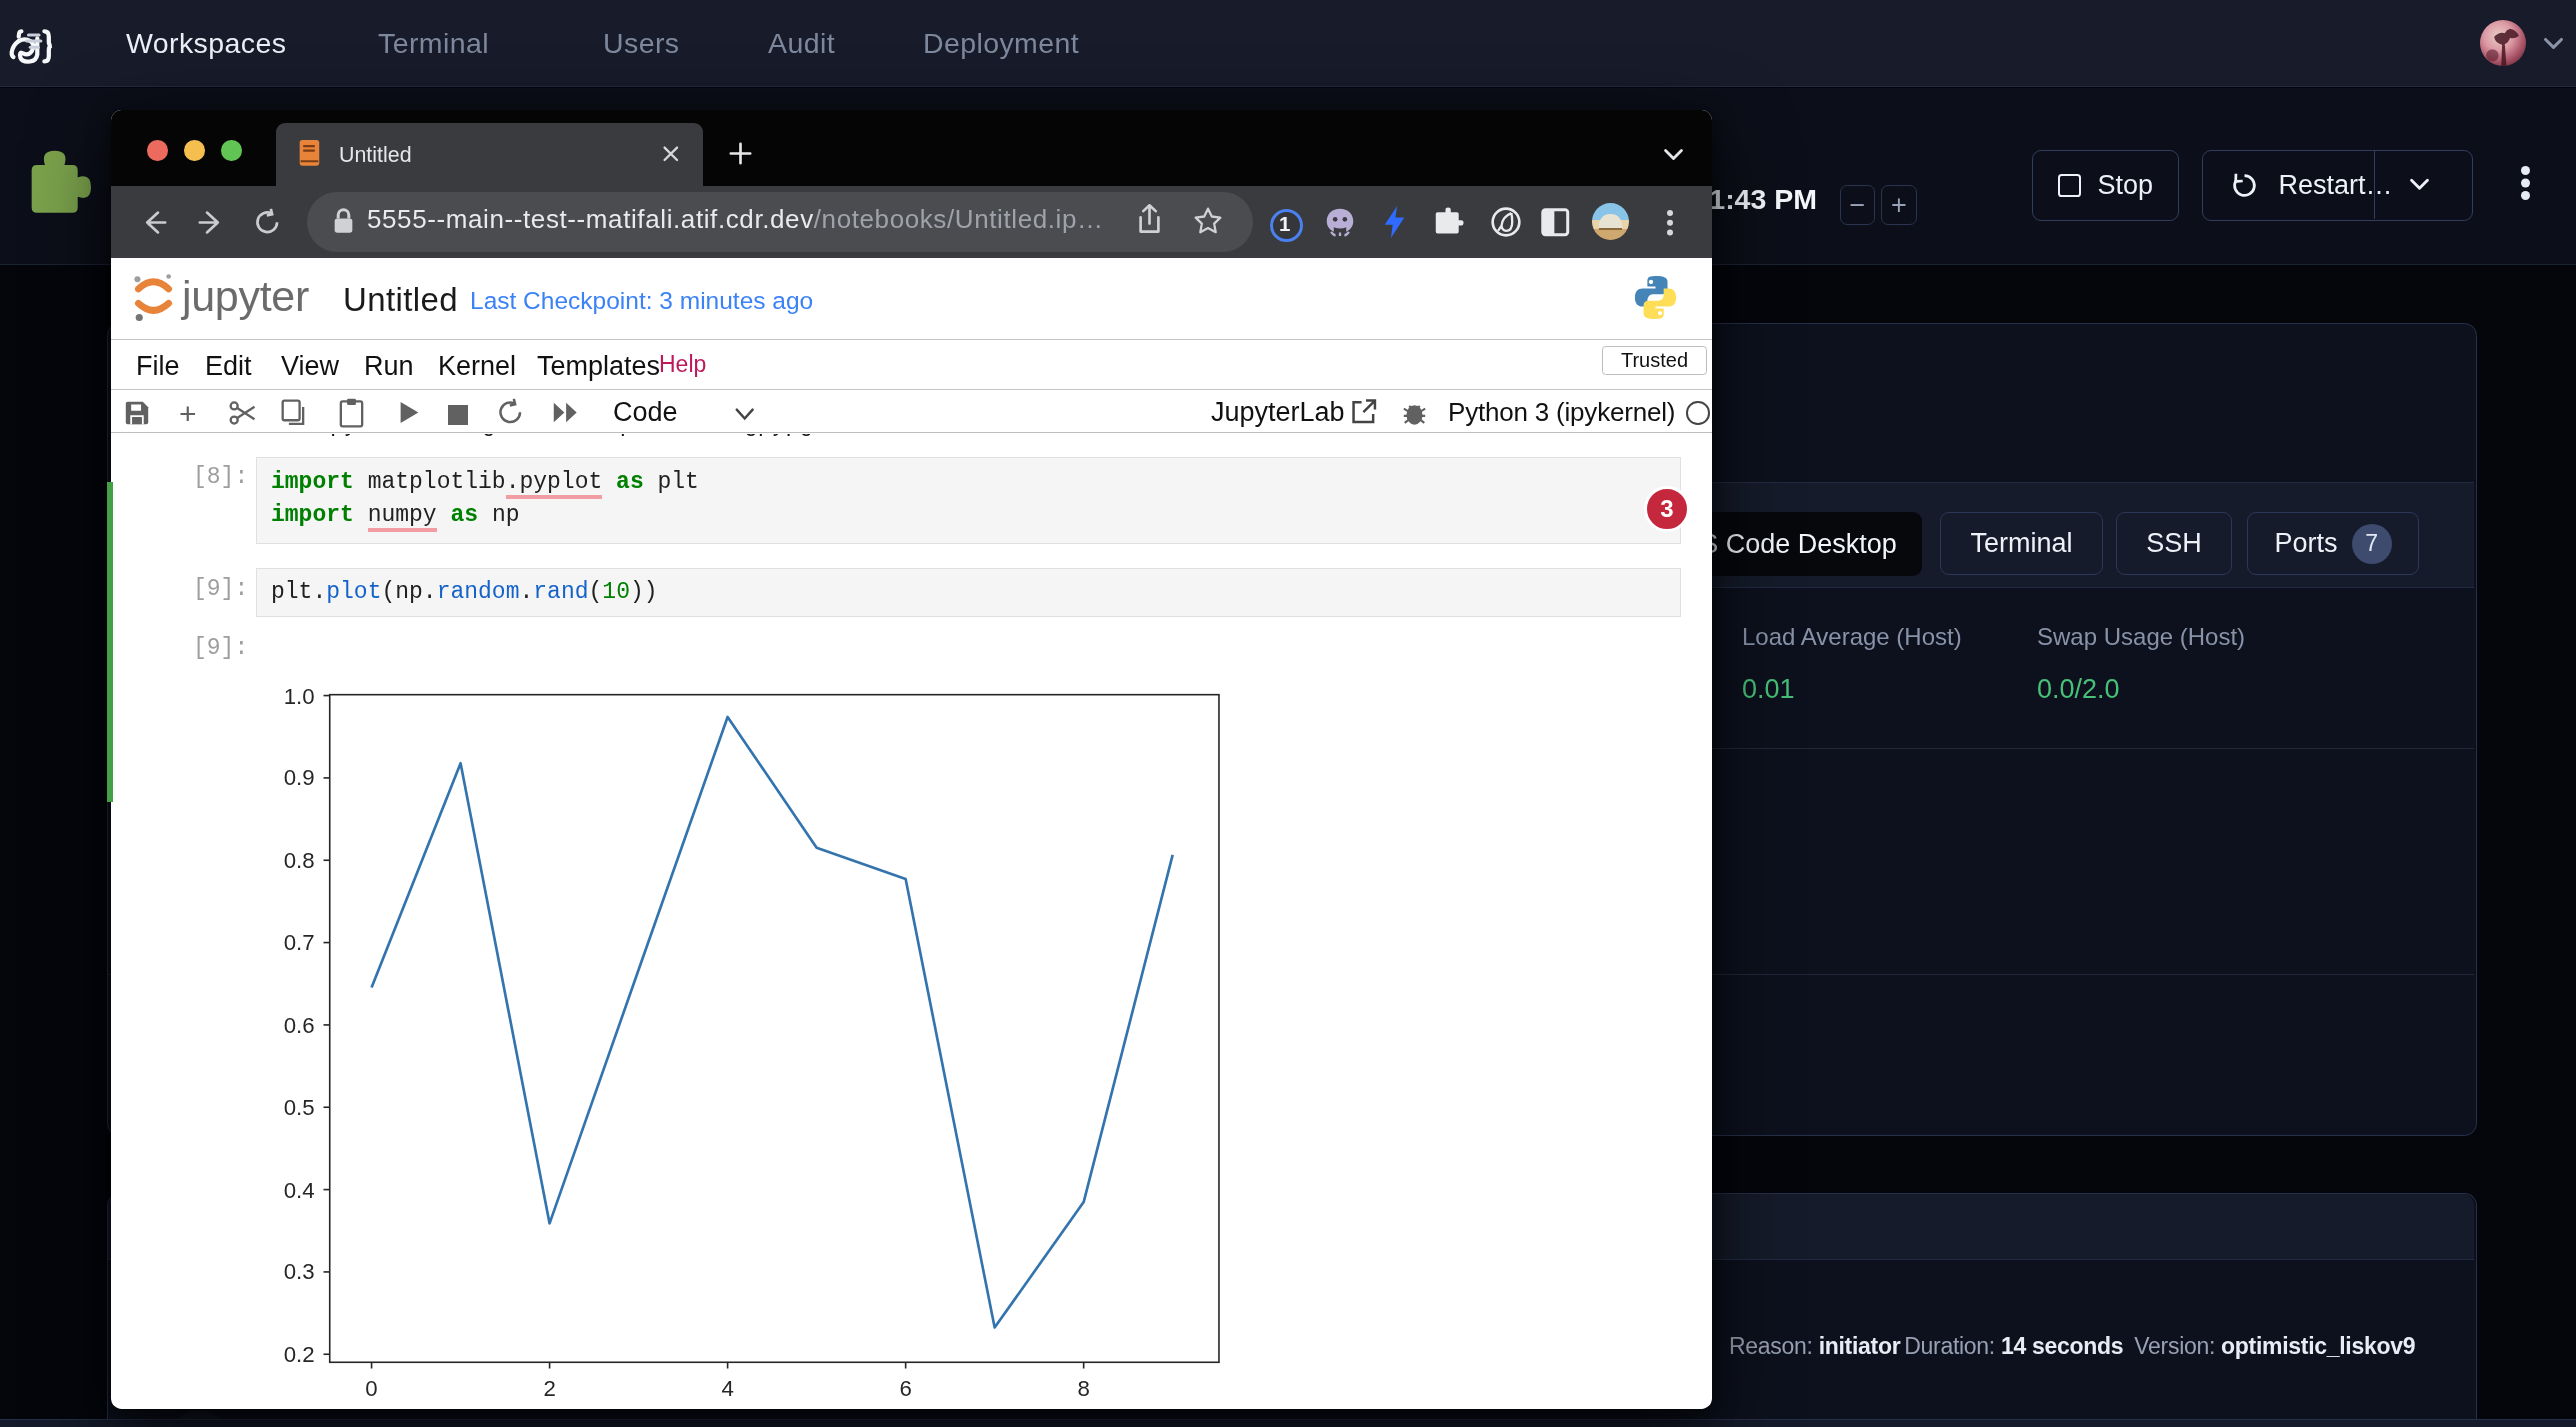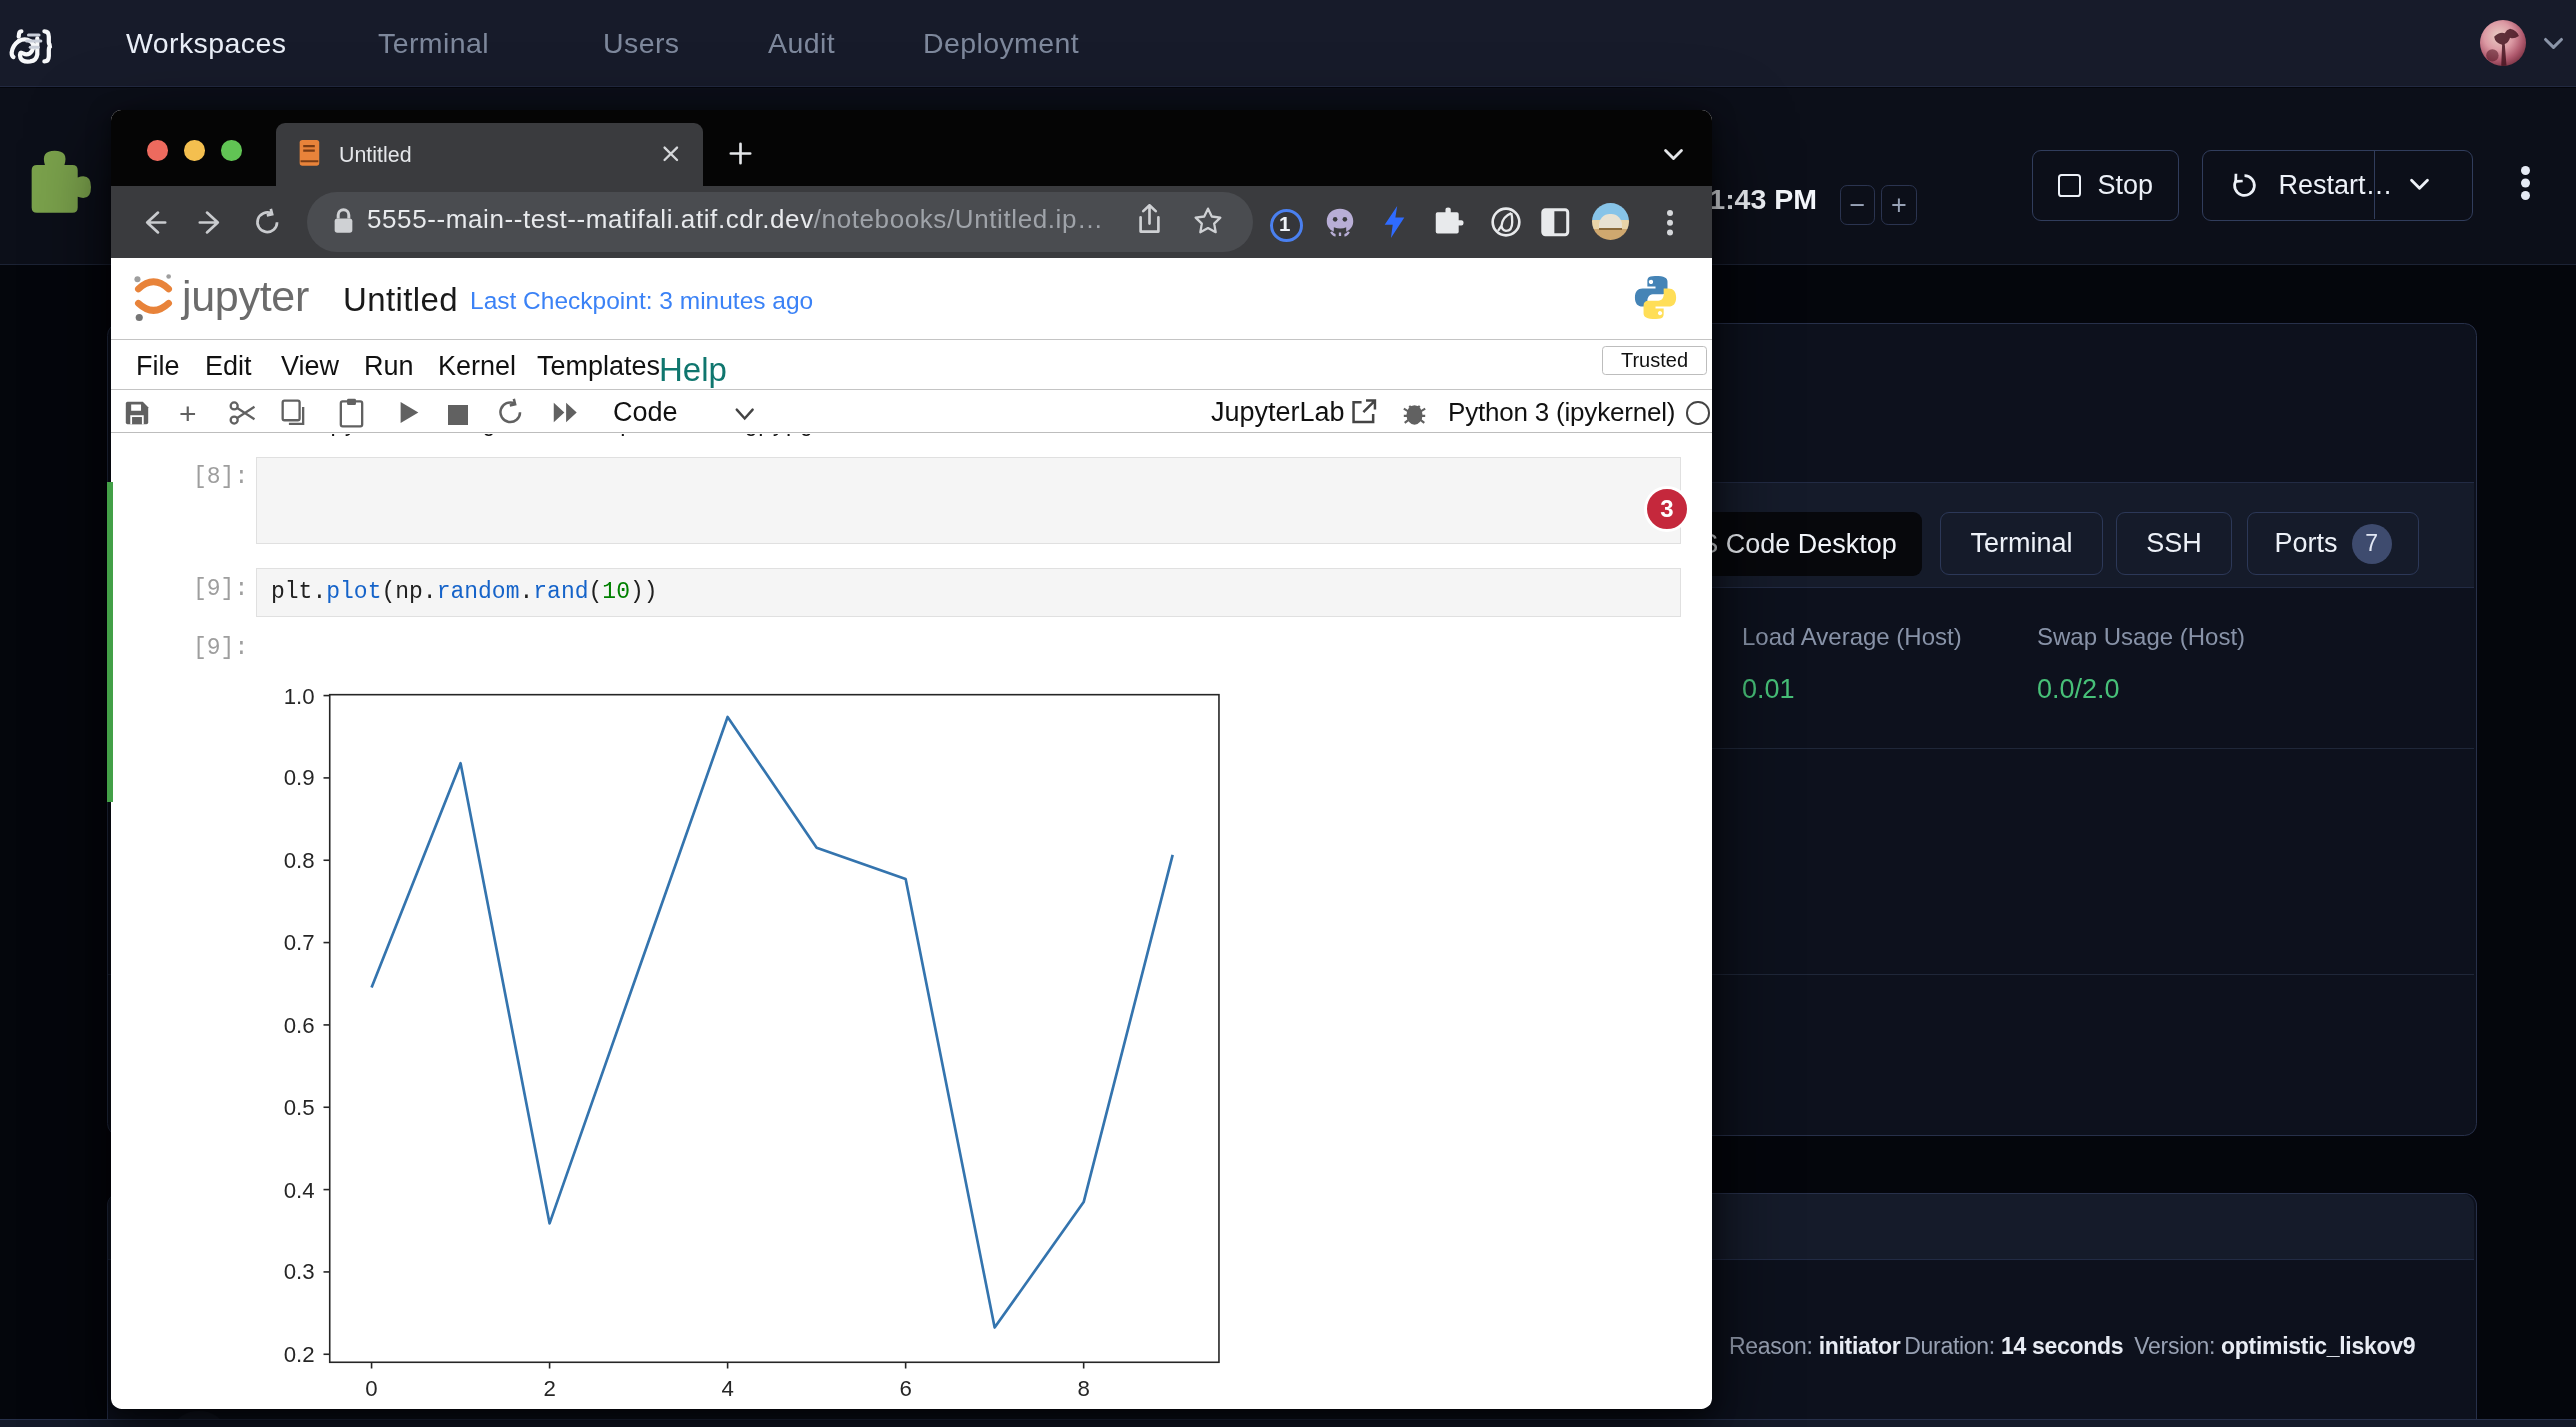--- a/index.html
+++ b/index.html
@@ -194,21 +194,21 @@
       <path fill="#ffde57" d="M56 100 C72 100 72 94 72 88 L72 78 L55 78 L55 74 L82 74 C92 74 98 68 98 55 C98 42 92 36 82 36 L72 36 L72 48 C72 58 66 62 58 62 L40 62 C34 62 30 66 30 72 L30 88 C30 96 36 100 56 100 Z M64 92 C62 92 60 90 60 88 C60 85 62 83 64 83 C67 83 69 85 69 88 C69 90 67 92 64 92 Z"></path>
     </svg>
     <div class="abs" style="left:0;top:229px;width:1601px;height:0;border-top:1.3px solid #c4c4c4"></div>
 
     <div class="abs" style="left:25px;top:241px;font-size:27px;color:#111">File</div>
     <div class="abs" style="left:94px;top:241px;font-size:27px;color:#111">Edit</div>
     <div class="abs" style="left:170px;top:241px;font-size:27px;color:#111">View</div>
     <div class="abs" style="left:253px;top:241px;font-size:27px;color:#111">Run</div>
     <div class="abs" style="left:327px;top:241px;font-size:27px;color:#111">Kernel</div>
     <div class="abs" style="left:426px;top:241px;font-size:27px;color:#111">Templates</div>
-    <div class="abs" style="left:548px;top:241px;font-size:33px;color:#0f766e">Help</div>
+    <div class="abs" style="left:548px;top:241px;font-size:23px;color:#be185d">Help</div>
     <div class="abs" style="left:1491px;top:236px;width:103px;height:27px;border:1.3px solid #bdbdbd;border-radius:3.6px;display:flex;align-items:center;justify-content:center;font-size:20px;color:#111">Trusted</div>
     <div class="abs" style="left:0;top:279px;width:1601px;height:0;border-top:1.3px solid #c4c4c4"></div>
 
     <svg class="abs" style="left:12.5px;top:290px" width="26" height="26" viewBox="0 0 29 29">
       <path fill="#616161" d="M2 4 q0-2 2-2 L21 2 L27 8 L27 25 q0 2-2 2 L4 27 q-2 0-2-2 Z"></path>
       <rect x="8" y="5" width="11" height="7" fill="#fff"></rect>
       <rect x="7" y="17" width="15" height="10" fill="#fff"></rect>
       <rect x="9" y="19" width="11" height="8" fill="#616161"></rect>
     </svg>
     <div class="abs" style="left:68px;top:287px;font-size:30px;color:#616161">+</div>
@@ -253,20 +253,22 @@
     <div class="abs" style="left:1337px;top:287px;font-size:26px;letter-spacing:-0.2px;color:#111">Python 3 (ipykernel)</div>
     <div class="abs" style="left:1575px;top:291px;width:19.6px;height:19.6px;border-radius:50%;border:2.3px solid #444"></div>
     <div class="abs" style="left:0;top:322px;width:1601px;height:0;border-top:1.3px solid #bdbdbd"></div>
 
     <div class="abs" style="left:219px;top:324px;width:623px;height:7.1px;overflow:hidden">
       <div style="margin-top:-22px;font-family:'Liberation Mono',monospace;font-size:23px;color:#111;white-space:pre">py         g         p        gpypg</div>
     </div>
 
     <div class="abs" style="left:82px;top:354px;width:50px;height:27px;font-family:'Liberation Mono',monospace;font-size:23px;color:#9e9e9e;text-align:right">[8]:</div>
     <div class="abs" style="left:145px;top:347px;width:1423px;height:85px;background:#f5f5f5;border:1.3px solid #e0e0e0"></div>
+    <div class="abs" style="left:160px;top:356px;font-family:'Liberation Mono',monospace;font-size:23px;line-height:33px;color:#212121;white-space:pre"><span style="color:#008000;font-weight:bold">import</span> matplotlib<span style="border-bottom:4.5px solid #f29ca4">.pyplot</span> <span style="color:#008000;font-weight:bold">as</span> plt
+<span style="color:#008000;font-weight:bold">import</span> <span style="border-bottom:4.5px solid #f29ca4">numpy</span> <span style="color:#008000;font-weight:bold">as</span> np</div>
     <div class="abs" style="left:1533px;top:376px;width:40px;height:40px;border-radius:50%;background:#c5283c;border:3.1px solid #fff;display:flex;align-items:center;justify-content:center;font-size:24px;font-weight:bold;color:#fff">3</div>
 
     <div class="abs" style="left:82px;top:466px;width:50px;height:27px;font-family:'Liberation Mono',monospace;font-size:23px;color:#9e9e9e;text-align:right">[9]:</div>
     <div class="abs" style="left:145px;top:458px;width:1423px;height:47px;background:#f5f5f5;border:1.3px solid #e0e0e0"></div>
     <div class="abs" style="left:160px;top:469px;font-family:'Liberation Mono',monospace;font-size:23px;color:#212121;white-space:pre">plt.<span style="color:#1563c9">plot</span>(np.<span style="color:#1563c9">random</span>.<span style="color:#1563c9">rand</span>(<span style="color:#008000">10</span>))</div>
 
     <div class="abs" style="left:82px;top:525px;width:50px;height:27px;font-family:'Liberation Mono',monospace;font-size:23px;color:#9e9e9e;text-align:right">[9]:</div>
 
     <svg class="abs" style="left:134px;top:574px" width="1202" height="721" viewBox="0 0 1350 810">
       <rect x="95" y="12" width="999" height="750" fill="#fff" stroke="#262626" stroke-width="1.8"></rect>

